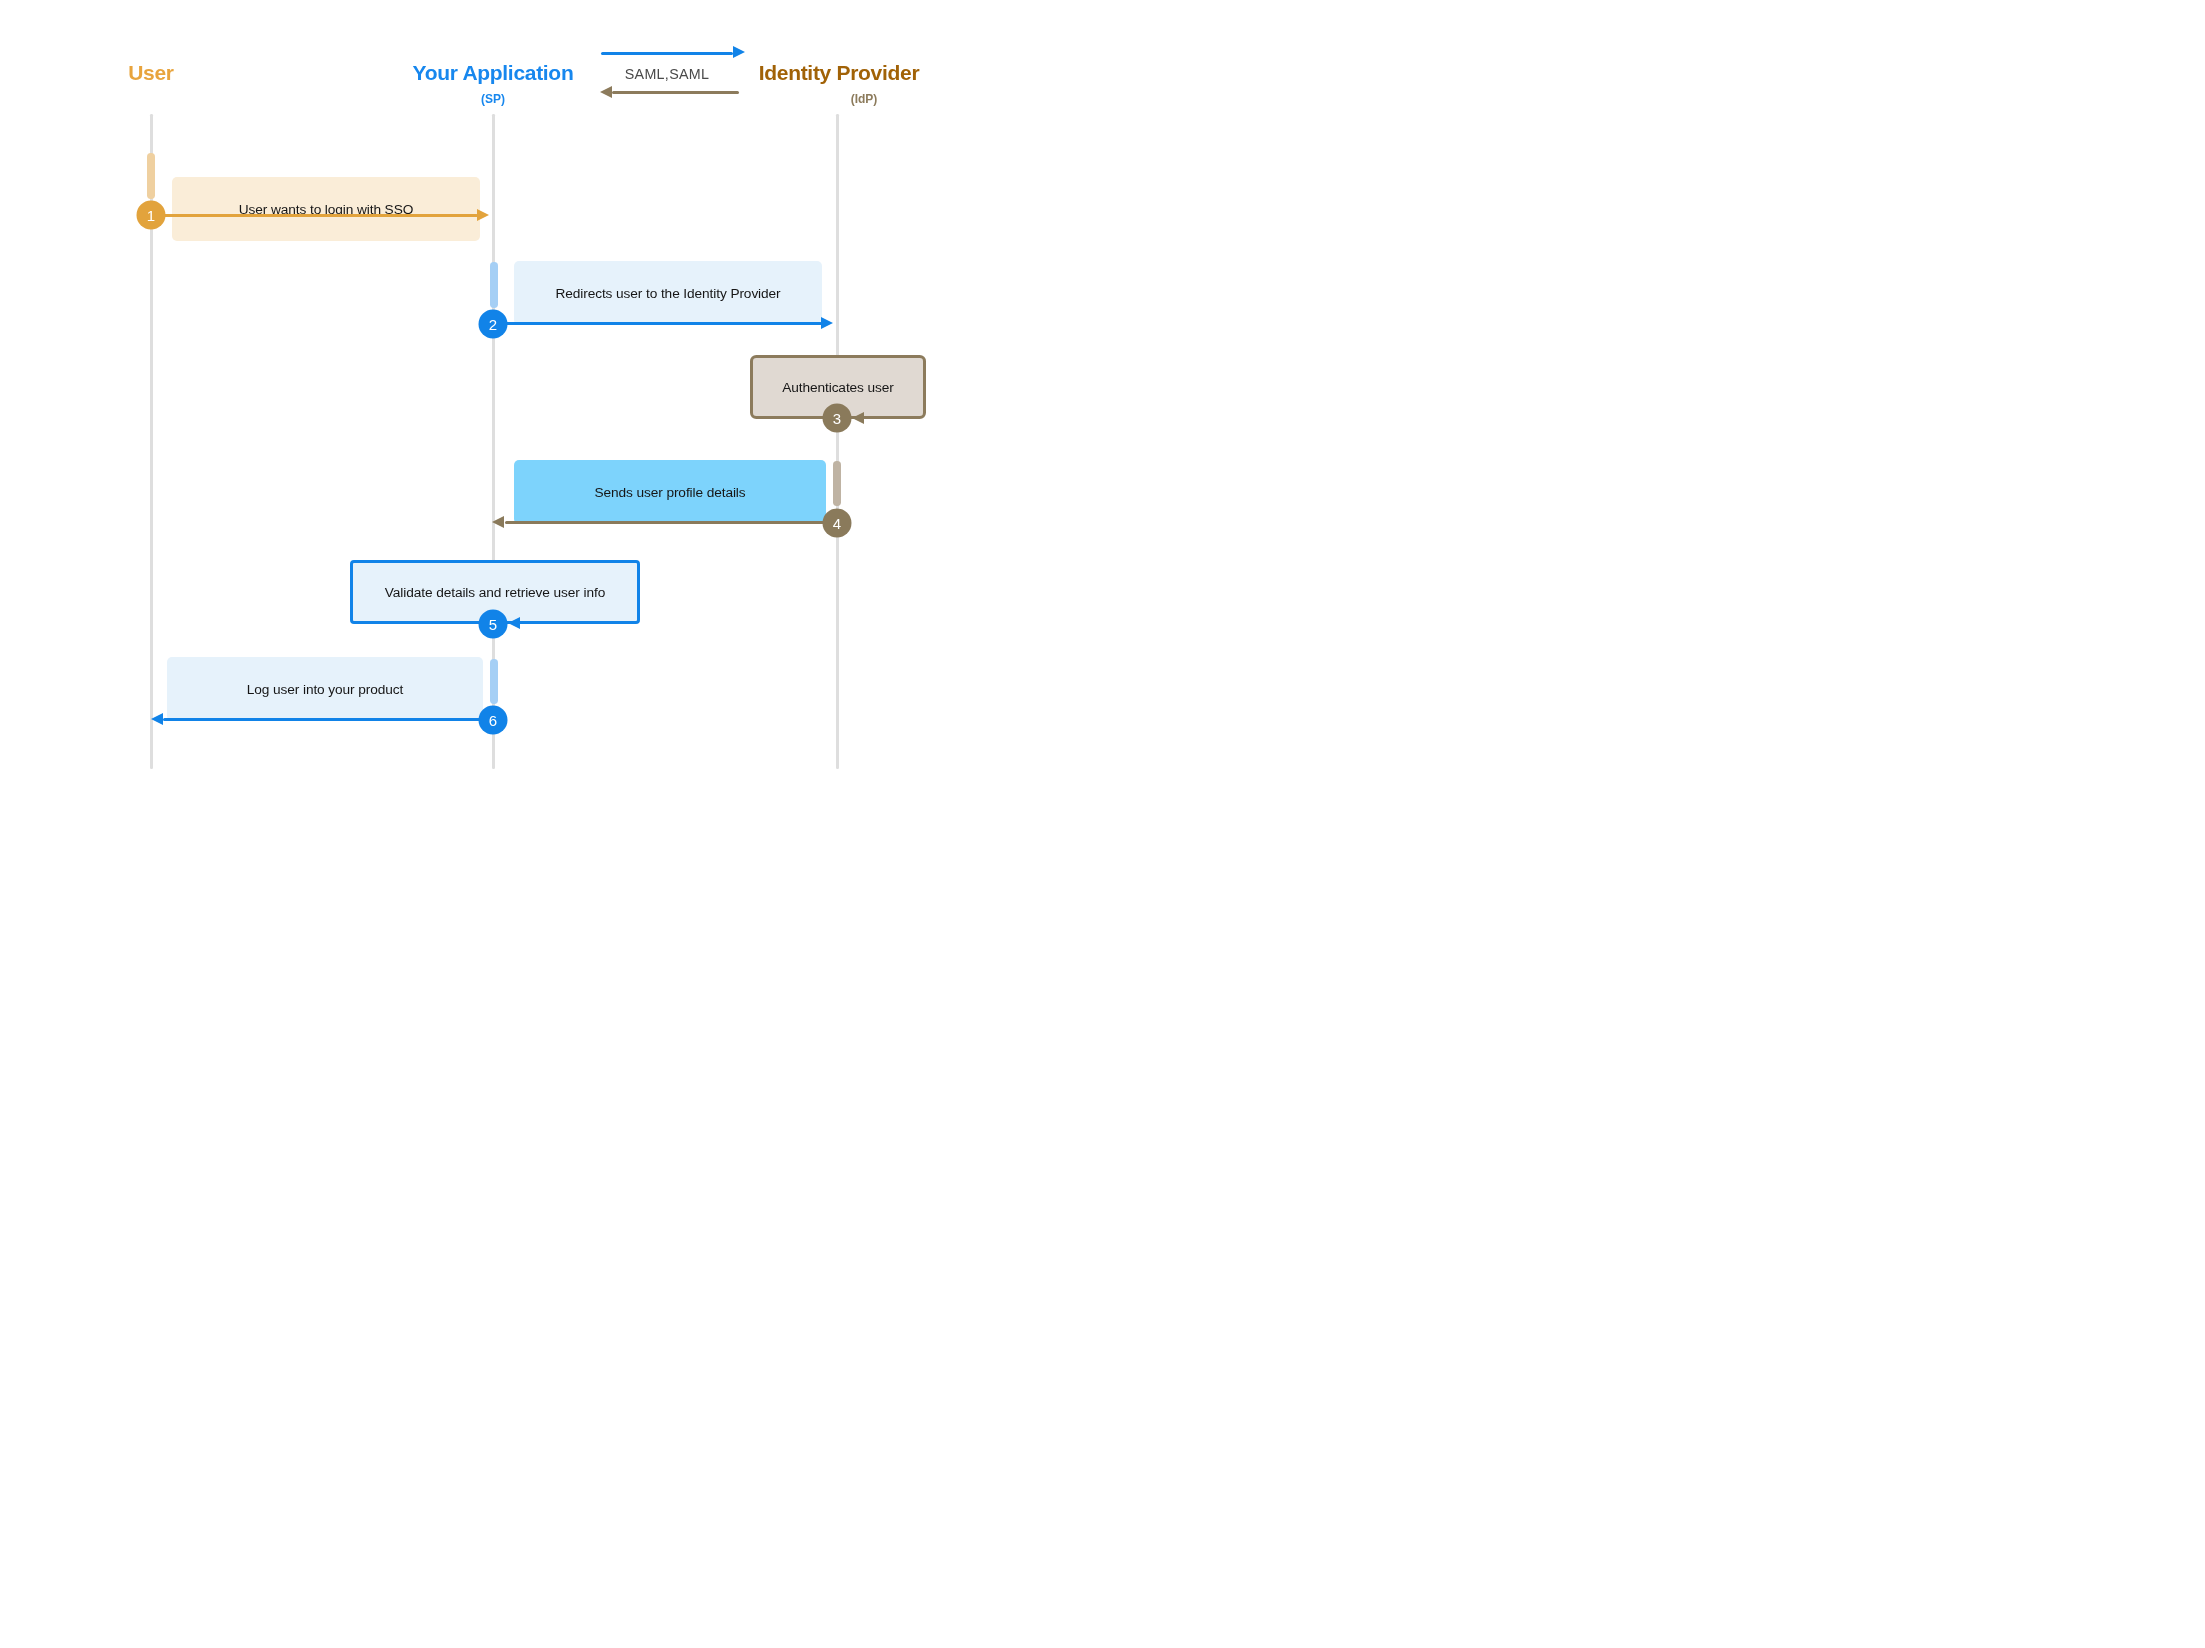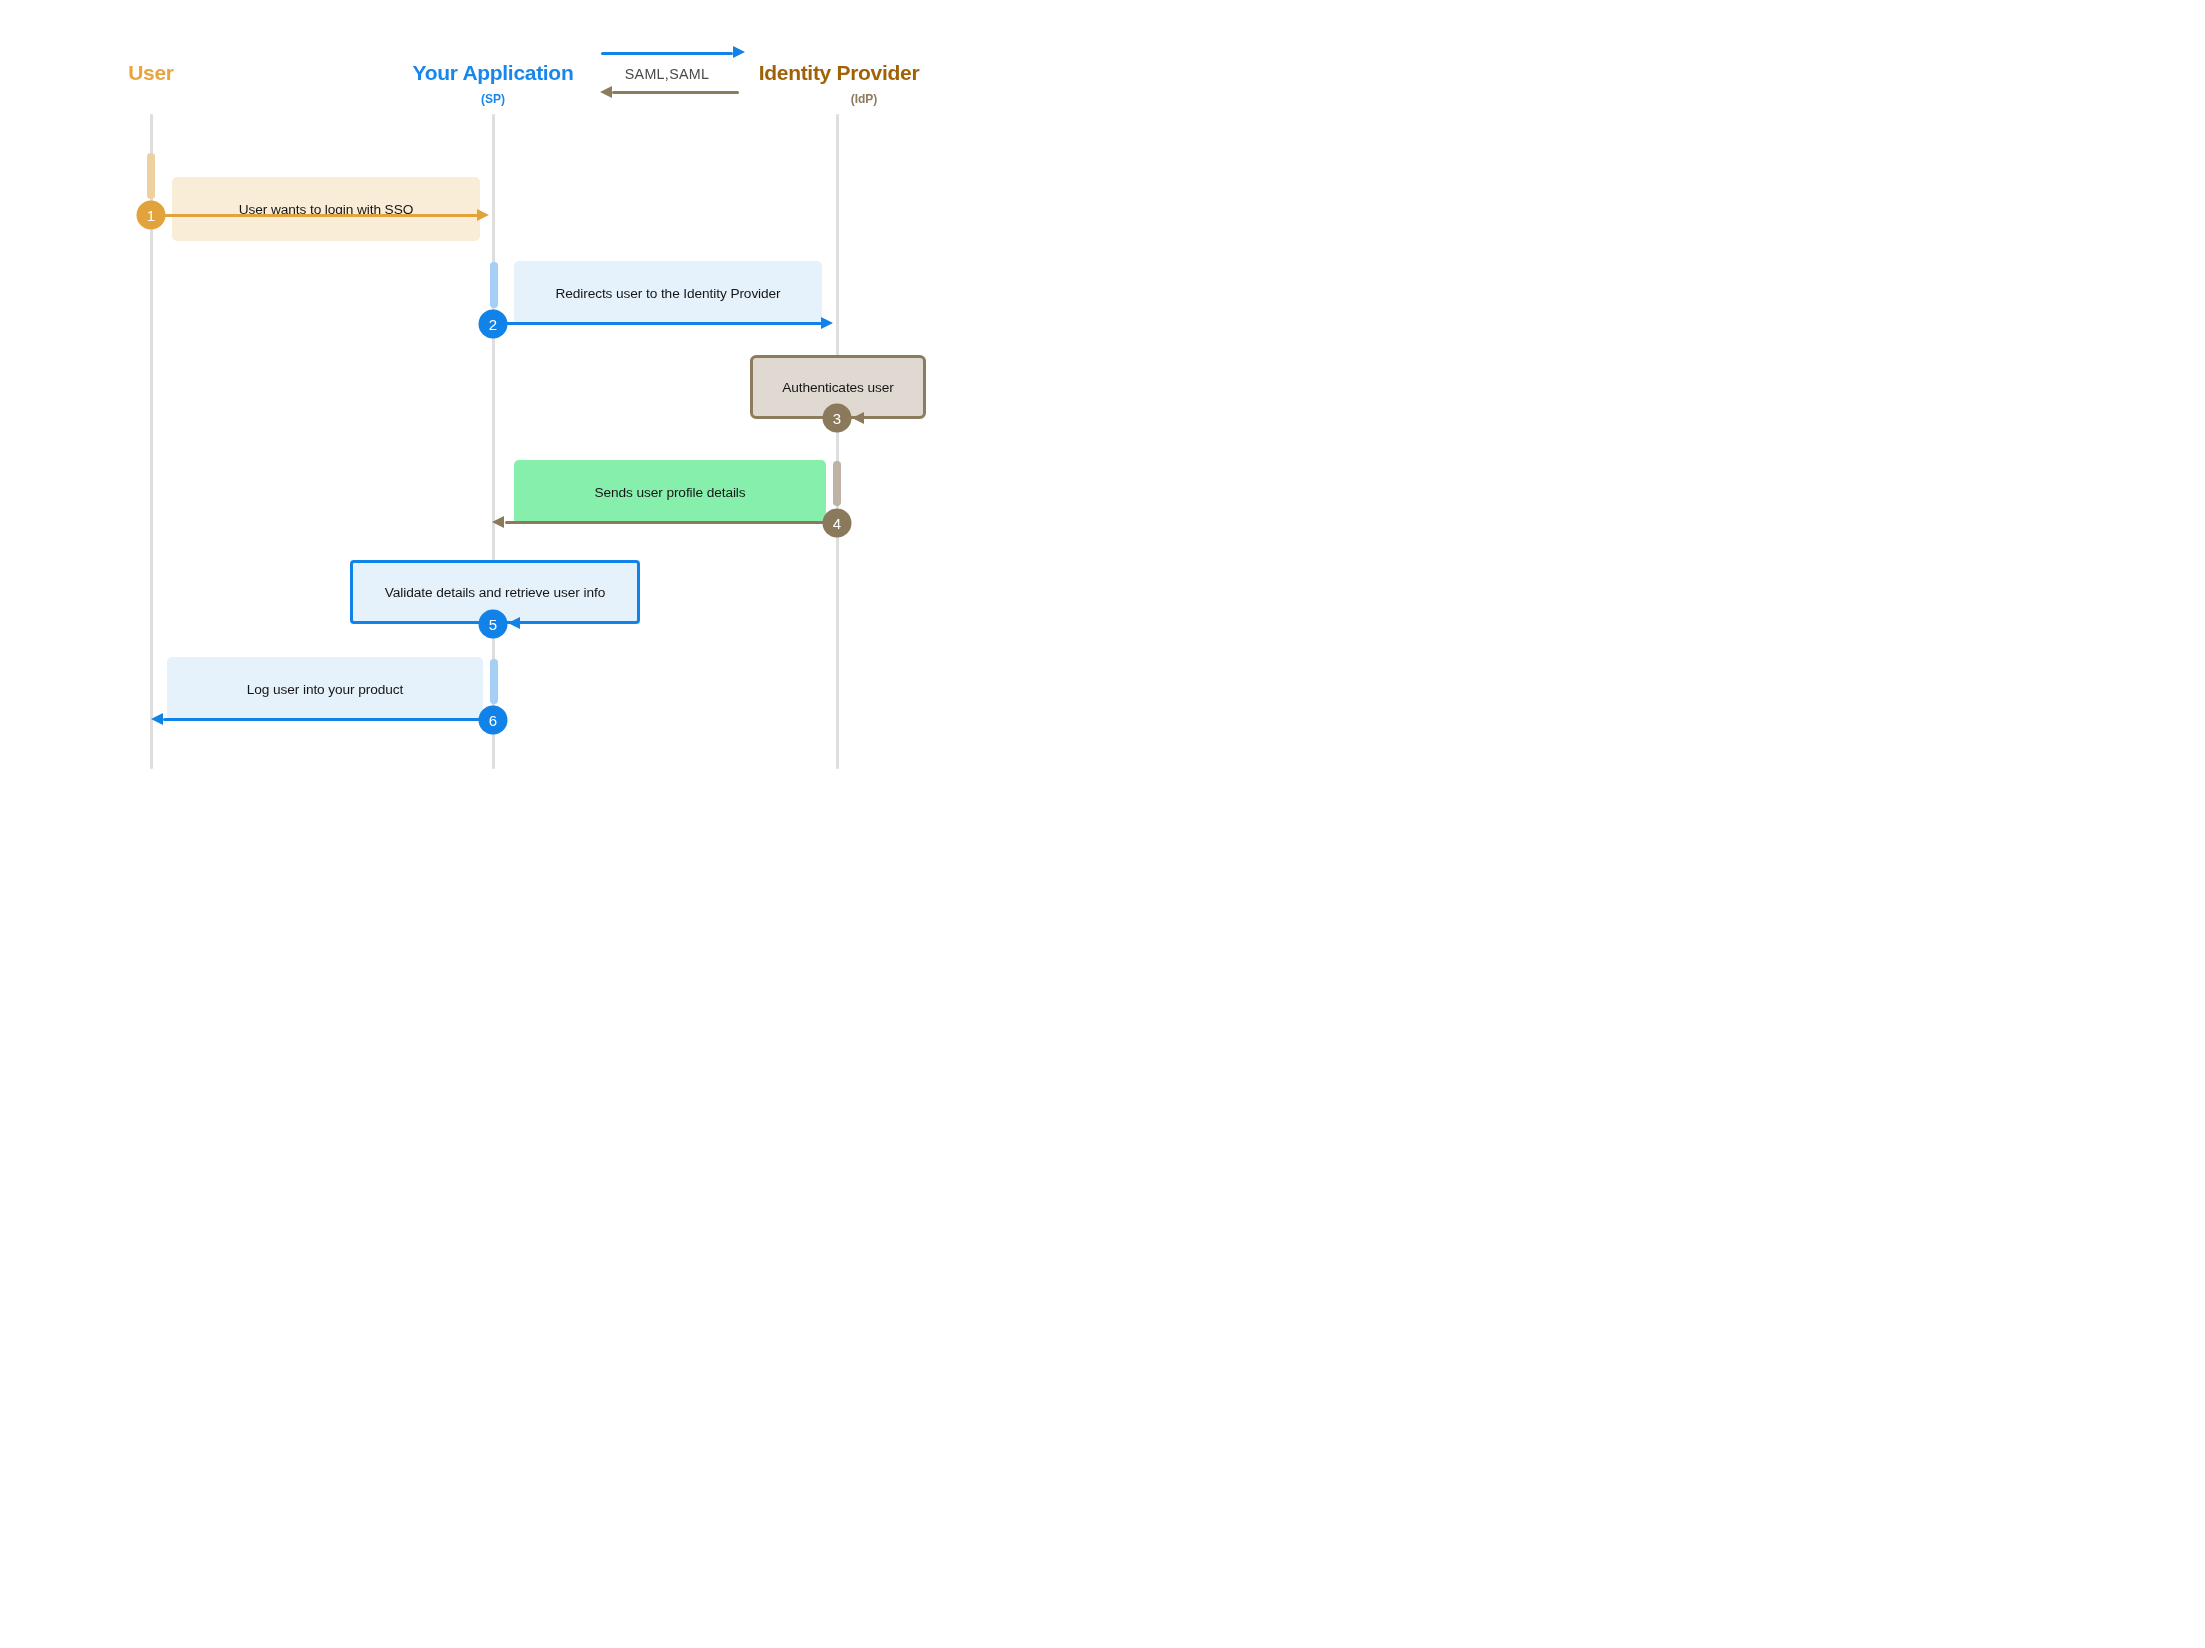--- a/index.html
+++ b/index.html
@@ -76,21 +76,21 @@
   <div class="hline" style="left:493px;top:322px;width:329px;background:#1183E8;"></div>
   <div class="tri tri-r" style="left:821px;top:317px;color:#1183E8;"></div>
   <div class="badge" style="left:493px;top:324px;background:#1183E8;">2</div>
 
   <div class="msgbox" style="left:750px;top:355px;width:176px;height:64px;background:#E0D9D2;border:3.1px solid #8C7B5C;border-radius:6.2px;">
     <span class="lbl">Authenticates user</span>
   </div>
   <div class="tri tri-l" style="left:852px;top:412px;color:#8A7A5B;"></div>
   <div class="badge" style="left:837px;top:418px;background:#8A7A5B;">3</div>
 
-  <div class="msgbox" style="left:514px;top:460px;width:312px;height:64px;background:#86efac;">
+  <div class="msgbox" style="left:514px;top:460px;width:312px;height:64px;background:#7dd3fc;">
     <span class="lbl">Sends user profile details</span>
   </div>
   <div class="hline" style="left:505px;top:521px;width:332px;background:#8A7A5B;"></div>
   <div class="tri tri-l" style="left:492px;top:516px;color:#8A7A5B;"></div>
   <div class="badge" style="left:837px;top:523px;background:#8A7A5B;">4</div>
 
   <div class="msgbox" style="left:350px;top:560px;width:290px;height:64px;background:#E6F2FB;border:3.1px solid #1183E8;border-radius:4px;">
     <span class="lbl">Validate details and retrieve user info</span>
   </div>
   <div class="tri tri-l" style="left:508px;top:617px;color:#1183E8;"></div>

